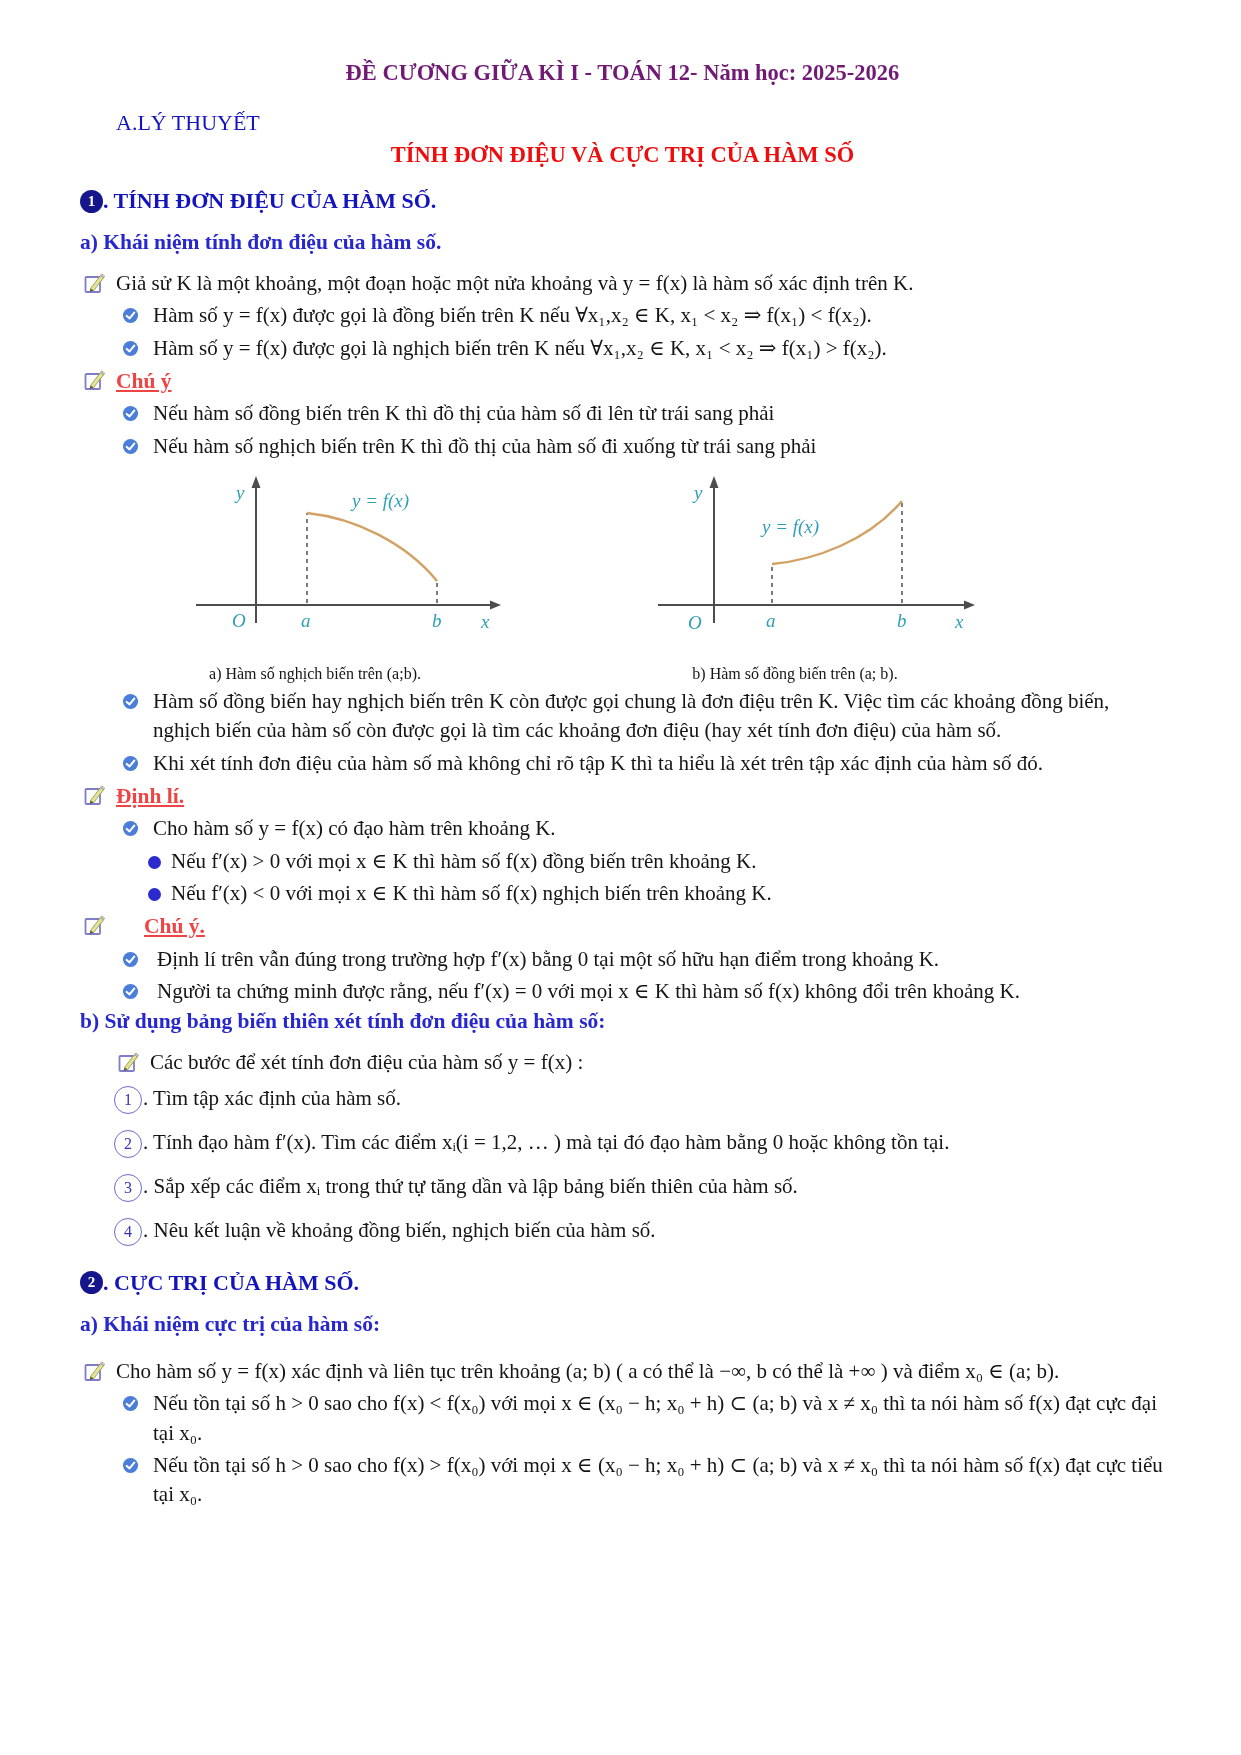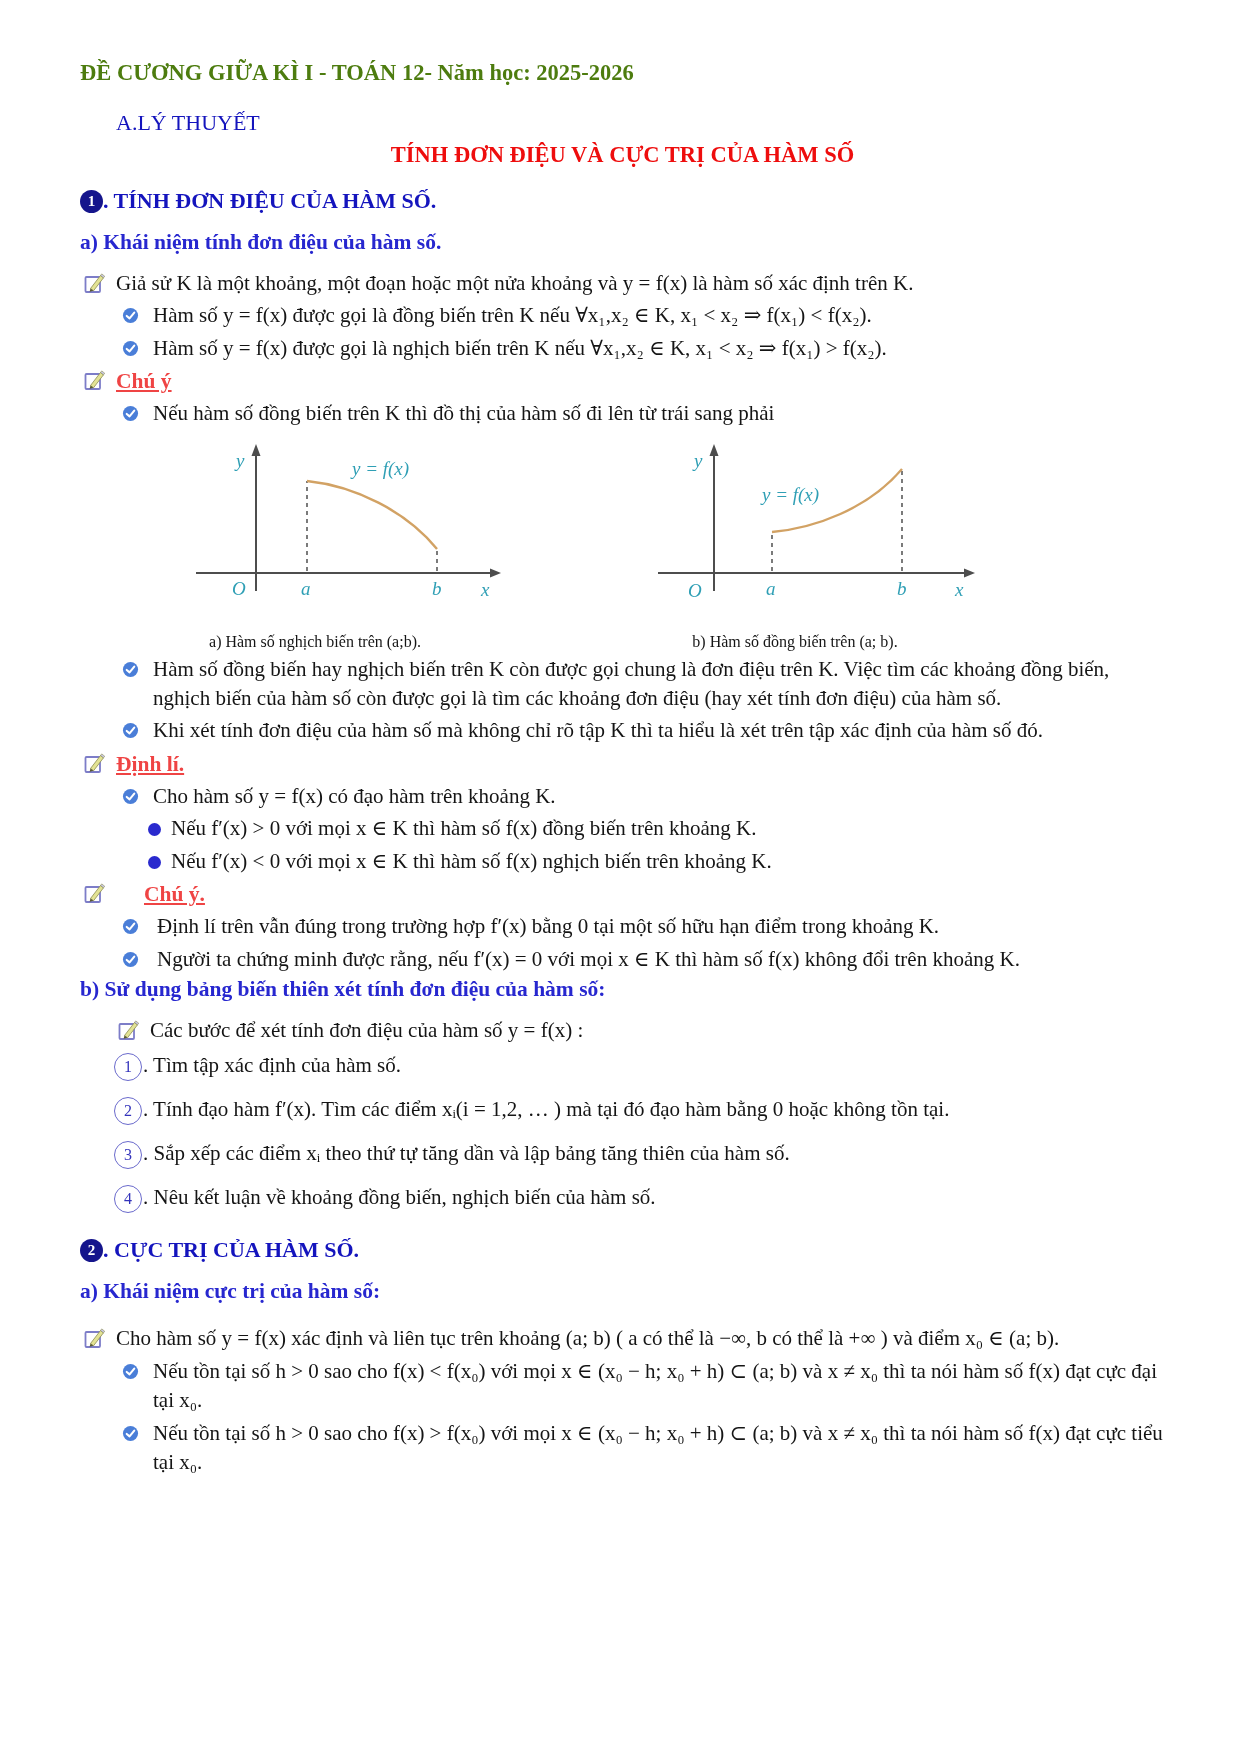--- a/index.html
+++ b/index.html
@@ -2,21 +2,21 @@
 <html lang="vi"><head>
 <meta charset="utf-8">
 <style>
   html,body{margin:0;padding:0;background:#e8e8e8;}
   .page{
     width:1241px;height:1755px;margin:0 auto;background:#ffffff;
     font-family:"Liberation Serif","DejaVu Serif",serif;color:#151515;
     position:relative;overflow:hidden;box-sizing:border-box;
     padding:60px 76px 0 80px;
   }
-  .doc-title{color:#4d7c0f;font-weight:bold;font-size:22.5px;margin:0 0 24px 0;}
+  .doc-title{text-align:center;color:#701a75;font-weight:bold;font-size:22.5px;margin:0 0 24px 0;}
   .lt-label{color:#1414bd;font-weight:normal;font-size:22px;margin:0 0 6px 36px;}
   .doc-subtitle{text-align:center;color:#ee0d0d;font-weight:bold;font-size:22.5px;margin:0 0 20px 0;}
 
   .sec-head{color:#1414bd;font-weight:bold;font-size:22px;margin:0 0 16px 0;display:flex;align-items:center;}
   .badge-num{display:inline-flex;justify-content:center;align-items:center;
     width:23px;height:23px;border-radius:50%;background:#15158c;color:#fff;
     font-size:15px;font-weight:bold;flex:0 0 auto;}
   .sub-head{color:#2727cf;font-weight:bold;font-size:21.5px;margin:0 0 14px 0;}
 
   .row{display:flex;align-items:flex-start;margin:0 0 3px 0;}
@@ -98,20 +98,27 @@
       <path d="M16.5 3.5 L19.5 5.8 L20.7 4.2 L17.7 1.9 Z" fill="#c9c9e8" stroke="#8a8a50" stroke-width="0.6"></path>
     </svg>
     <div class="blue-label">Chú ý</div>
   </div>
   <div class="row">
     <svg class="check-icn icell" viewBox="0 0 18 18">
       <circle cx="9" cy="9" r="8" fill="#4a7ed8"></circle>
         <path d="M5 9.5 L8 12 L13 6" stroke="#fff" stroke-width="2.2" fill="none" stroke-linecap="round" stroke-linejoin="round"></path>
     </svg>
     <div class="txt">Nếu hàm số đồng biến trên K thì đồ thị của hàm số đi lên từ trái sang phải</div>
+  </div>
+  <div class="row">
+    <svg class="check-icn icell" viewBox="0 0 18 18">
+      <circle cx="9" cy="9" r="8" fill="#4a7ed8"></circle>
+        <path d="M5 9.5 L8 12 L13 6" stroke="#fff" stroke-width="2.2" fill="none" stroke-linecap="round" stroke-linejoin="round"></path>
+    </svg>
+    <div class="txt">Nếu hàm số nghịch biến trên K thì đồ thị của hàm số đi xuống từ trái sang phải</div>
   </div>
 
   <div class="figure-row">
     <div class="fig-col-left">
       <svg width="330" height="178" viewBox="0 0 330 178">
         <line x1="76" y1="14" x2="76" y2="152" stroke="#4d4d4d" stroke-width="2"></line>
         <polygon points="76,5 71.5,17 80.5,17" fill="#4d4d4d"></polygon>
         <line x1="16" y1="134" x2="312" y2="134" stroke="#4d4d4d" stroke-width="2"></line>
         <polygon points="321,134 310,129.5 310,138.5" fill="#4d4d4d"></polygon>
         <line x1="127" y1="132" x2="127" y2="42" stroke="#5a5a5a" stroke-width="1.6" stroke-dasharray="4 4"></line>
@@ -226,21 +233,21 @@
     <div class="step-row">
       <span class="circle-num">1</span>
       <div class="txt">. Tìm tập xác định của hàm số.</div>
     </div>
     <div class="step-row">
       <span class="circle-num">2</span>
       <div class="txt">. Tính đạo hàm f′(x). Tìm các điểm xᵢ(i = 1,2, … ) mà tại đó đạo hàm bằng 0 hoặc không tồn tại.</div>
     </div>
     <div class="step-row">
       <span class="circle-num">3</span>
-      <div class="txt">. Sắp xếp các điểm xᵢ theo thứ tự tăng dần và lập bảng tăng thiên của hàm số.</div>
+      <div class="txt">. Sắp xếp các điểm xᵢ trong thứ tự tăng dần và lập bảng biến thiên của hàm số.</div>
     </div>
     <div class="step-row">
       <span class="circle-num">4</span>
       <div class="txt">. Nêu kết luận về khoảng đồng biến, nghịch biến của hàm số.</div>
     </div>
   </div>
 
   <div class="sec-head mt24">
     <span class="badge-num">2</span>
     <span>. CỰC TRỊ CỦA HÀM SỐ.</span>

